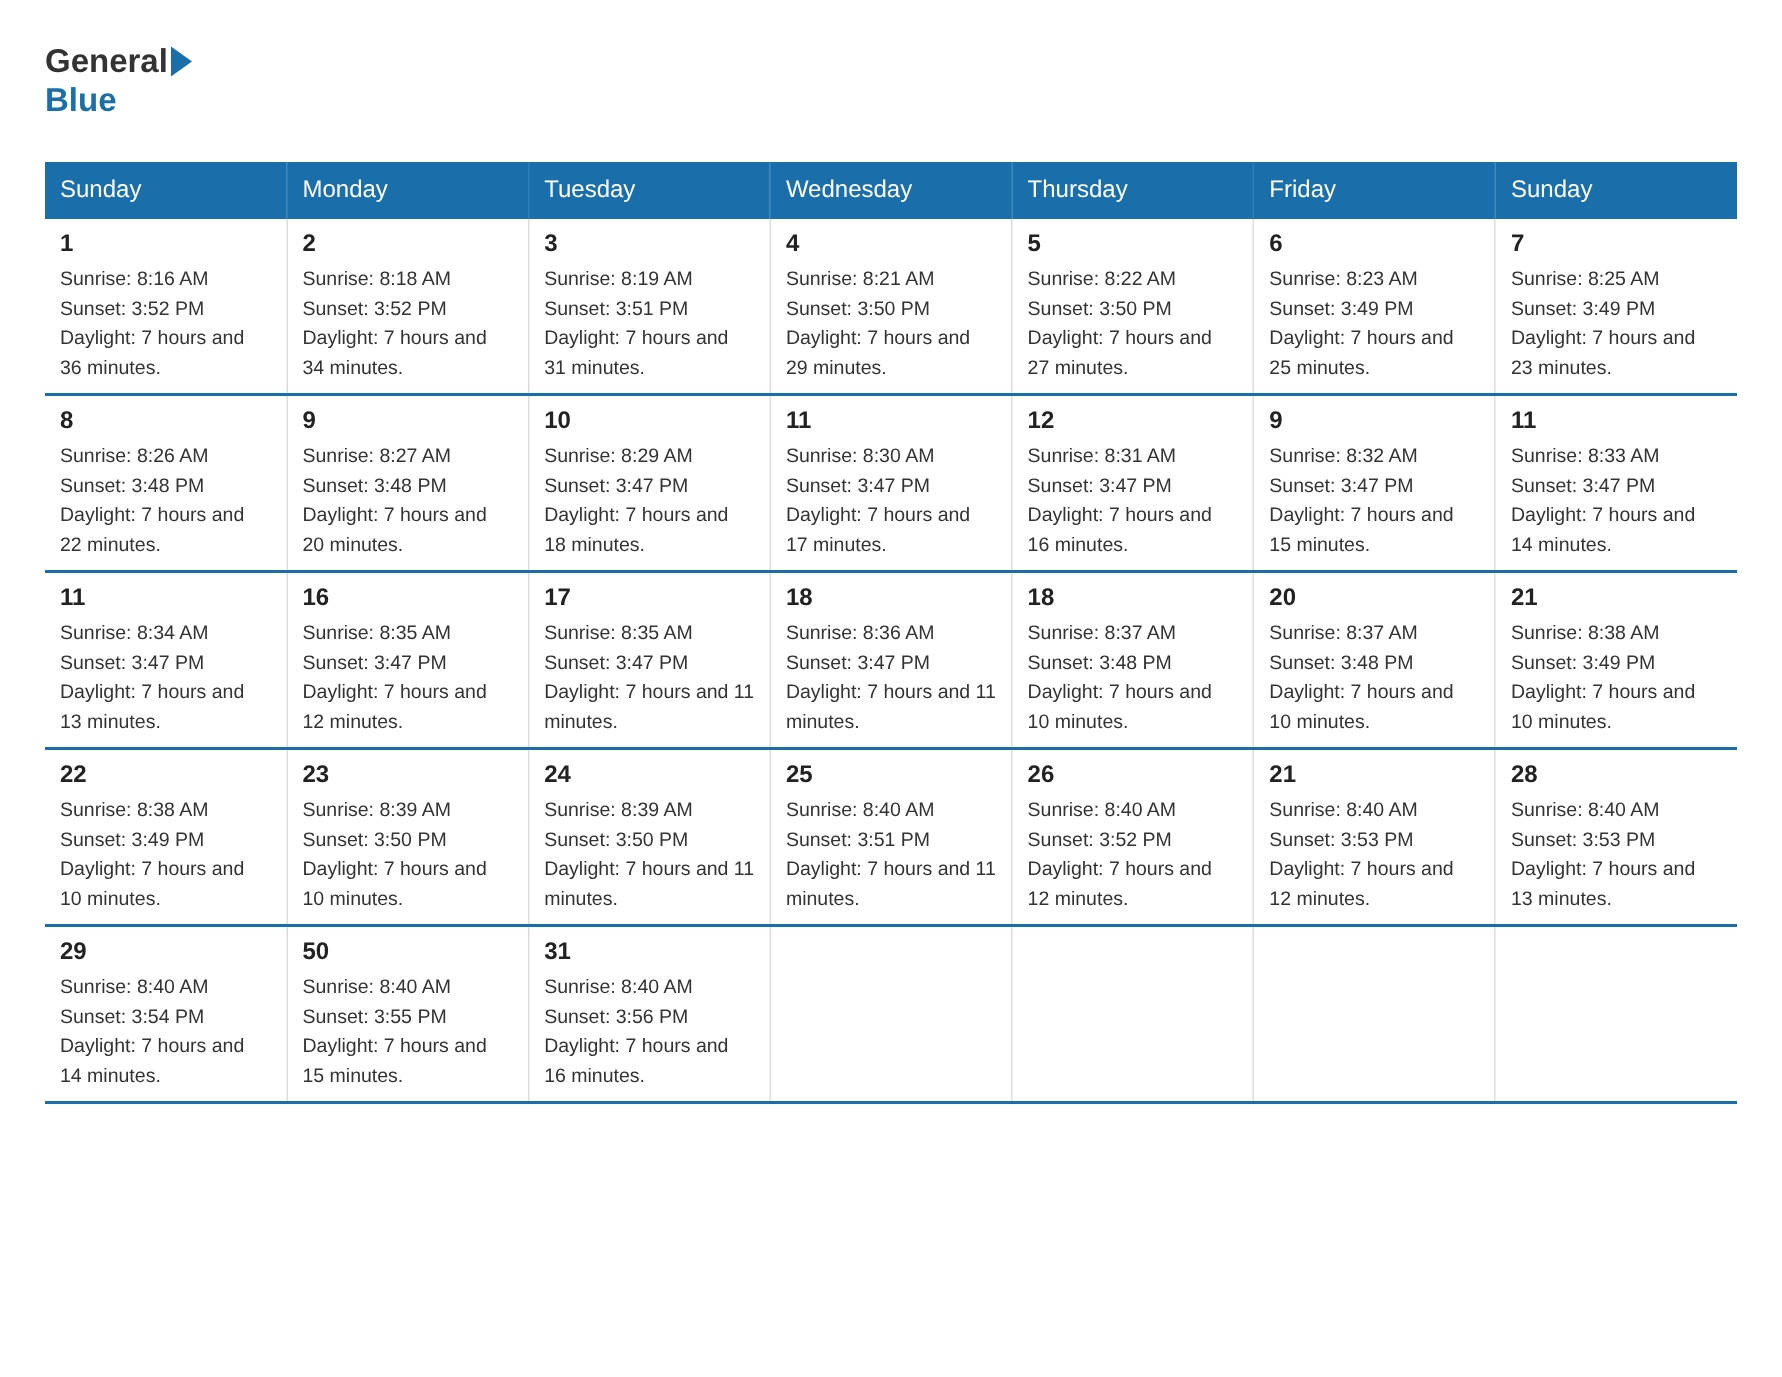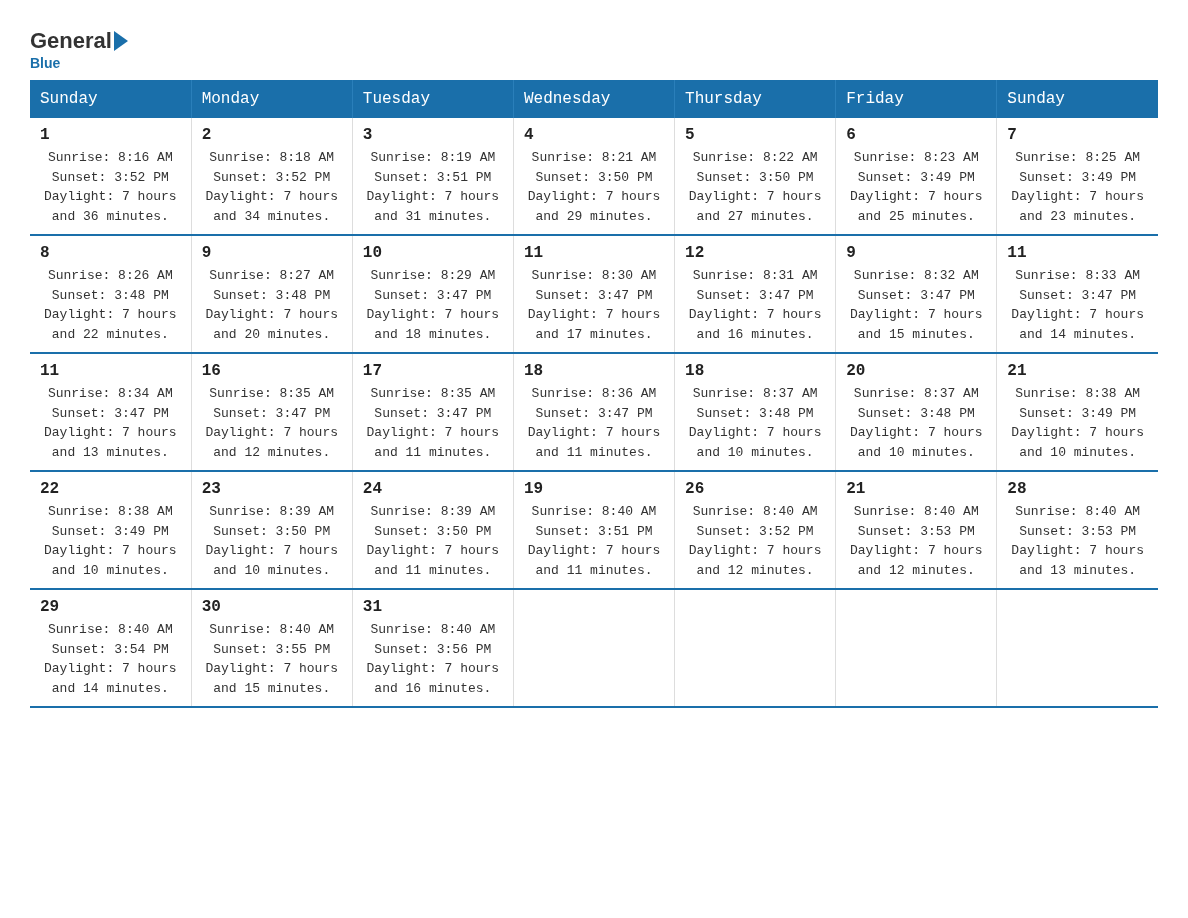--- a/index.html
+++ b/index.html
@@ -7,21 +7,21 @@
       font-family: Arial, sans-serif;
       background: #ffffff;
       width: 1188px;
       min-height: 918px;
       padding: 20px 30px;
     }
     .header-area {
       display: flex;
       justify-content: space-between;
       align-items: flex-start;
-      margin-bottom: 8px;
+      margin-bottom: 28px;
     }
     .logo {
       display: flex;
       flex-direction: column;
       align-items: flex-start;
       padding-top: 8px;
     }
     .logo-text {
       display: flex;
       align-items: center;
@@ -35,42 +35,41 @@
       width: 0;
       height: 0;
       border-left: 14px solid #1a6faa;
       border-top: 10px solid transparent;
       border-bottom: 10px solid transparent;
       margin: 0 2px;
       vertical-align: middle;
     }
     .logo-blue {
       color: #1a6faa;
-      font-size: 14px;
+      font-size: 22px;
       font-weight: bold;
     }
     .title-area {
       text-align: right;
     }
     .main-title {
       font-size: 52px;
       font-weight: bold;
       color: #222;
       line-height: 1.1;
     }
     .subtitle {
       font-size: 22px;
       color: #444;
       margin-top: 6px;
     }
     table {
       width: 100%;
       border-collapse: collapse;
       table-layout: fixed;
-      font-family: Liberation Mono, monospace;
     }
     thead tr {
       background-color: #1a6faa;
     }
     thead th {
       color: #fff;
       text-align: left;
       padding: 10px 10px;
       font-size: 16px;
       font-weight: normal;
@@ -99,21 +98,20 @@
     .day-number {
       font-size: 16px;
       font-weight: bold;
       margin-bottom: 4px;
       display: block;
     }
     .day-info {
       font-size: 13px;
       line-height: 1.5;
       color: #333;
-      text-align: center;
     }
     .empty-cell {
       background: #fff;
     }
   </style>
 </head>
 <body>
 
 <div class="header-area">
   <div class="logo">
@@ -241,21 +239,21 @@
         </td>
         <td>
           <span class="day-number">23</span>
           <div class="day-info">Sunrise: 8:39 AM<br>Sunset: 3:50 PM<br>Daylight: 7 hours and 10 minutes.</div>
         </td>
         <td>
           <span class="day-number">24</span>
           <div class="day-info">Sunrise: 8:39 AM<br>Sunset: 3:50 PM<br>Daylight: 7 hours and 11 minutes.</div>
         </td>
         <td>
-          <span class="day-number">19</span>
+          <span class="day-number">25</span>
           <div class="day-info">Sunrise: 8:40 AM<br>Sunset: 3:51 PM<br>Daylight: 7 hours and 11 minutes.</div>
         </td>
         <td>
           <span class="day-number">26</span>
           <div class="day-info">Sunrise: 8:40 AM<br>Sunset: 3:52 PM<br>Daylight: 7 hours and 12 minutes.</div>
         </td>
         <td>
           <span class="day-number">21</span>
           <div class="day-info">Sunrise: 8:40 AM<br>Sunset: 3:53 PM<br>Daylight: 7 hours and 12 minutes.</div>
         </td>
@@ -263,21 +261,21 @@
           <span class="day-number">28</span>
           <div class="day-info">Sunrise: 8:40 AM<br>Sunset: 3:53 PM<br>Daylight: 7 hours and 13 minutes.</div>
         </td>
       </tr>
       <tr>
         <td>
           <span class="day-number">29</span>
           <div class="day-info">Sunrise: 8:40 AM<br>Sunset: 3:54 PM<br>Daylight: 7 hours and 14 minutes.</div>
         </td>
         <td>
-          <span class="day-number">30</span>
+          <span class="day-number">50</span>
           <div class="day-info">Sunrise: 8:40 AM<br>Sunset: 3:55 PM<br>Daylight: 7 hours and 15 minutes.</div>
         </td>
         <td>
           <span class="day-number">31</span>
           <div class="day-info">Sunrise: 8:40 AM<br>Sunset: 3:56 PM<br>Daylight: 7 hours and 16 minutes.</div>
         </td>
         <td class="empty-cell"></td>
         <td class="empty-cell"></td>
         <td class="empty-cell"></td>
         <td class="empty-cell"></td>

